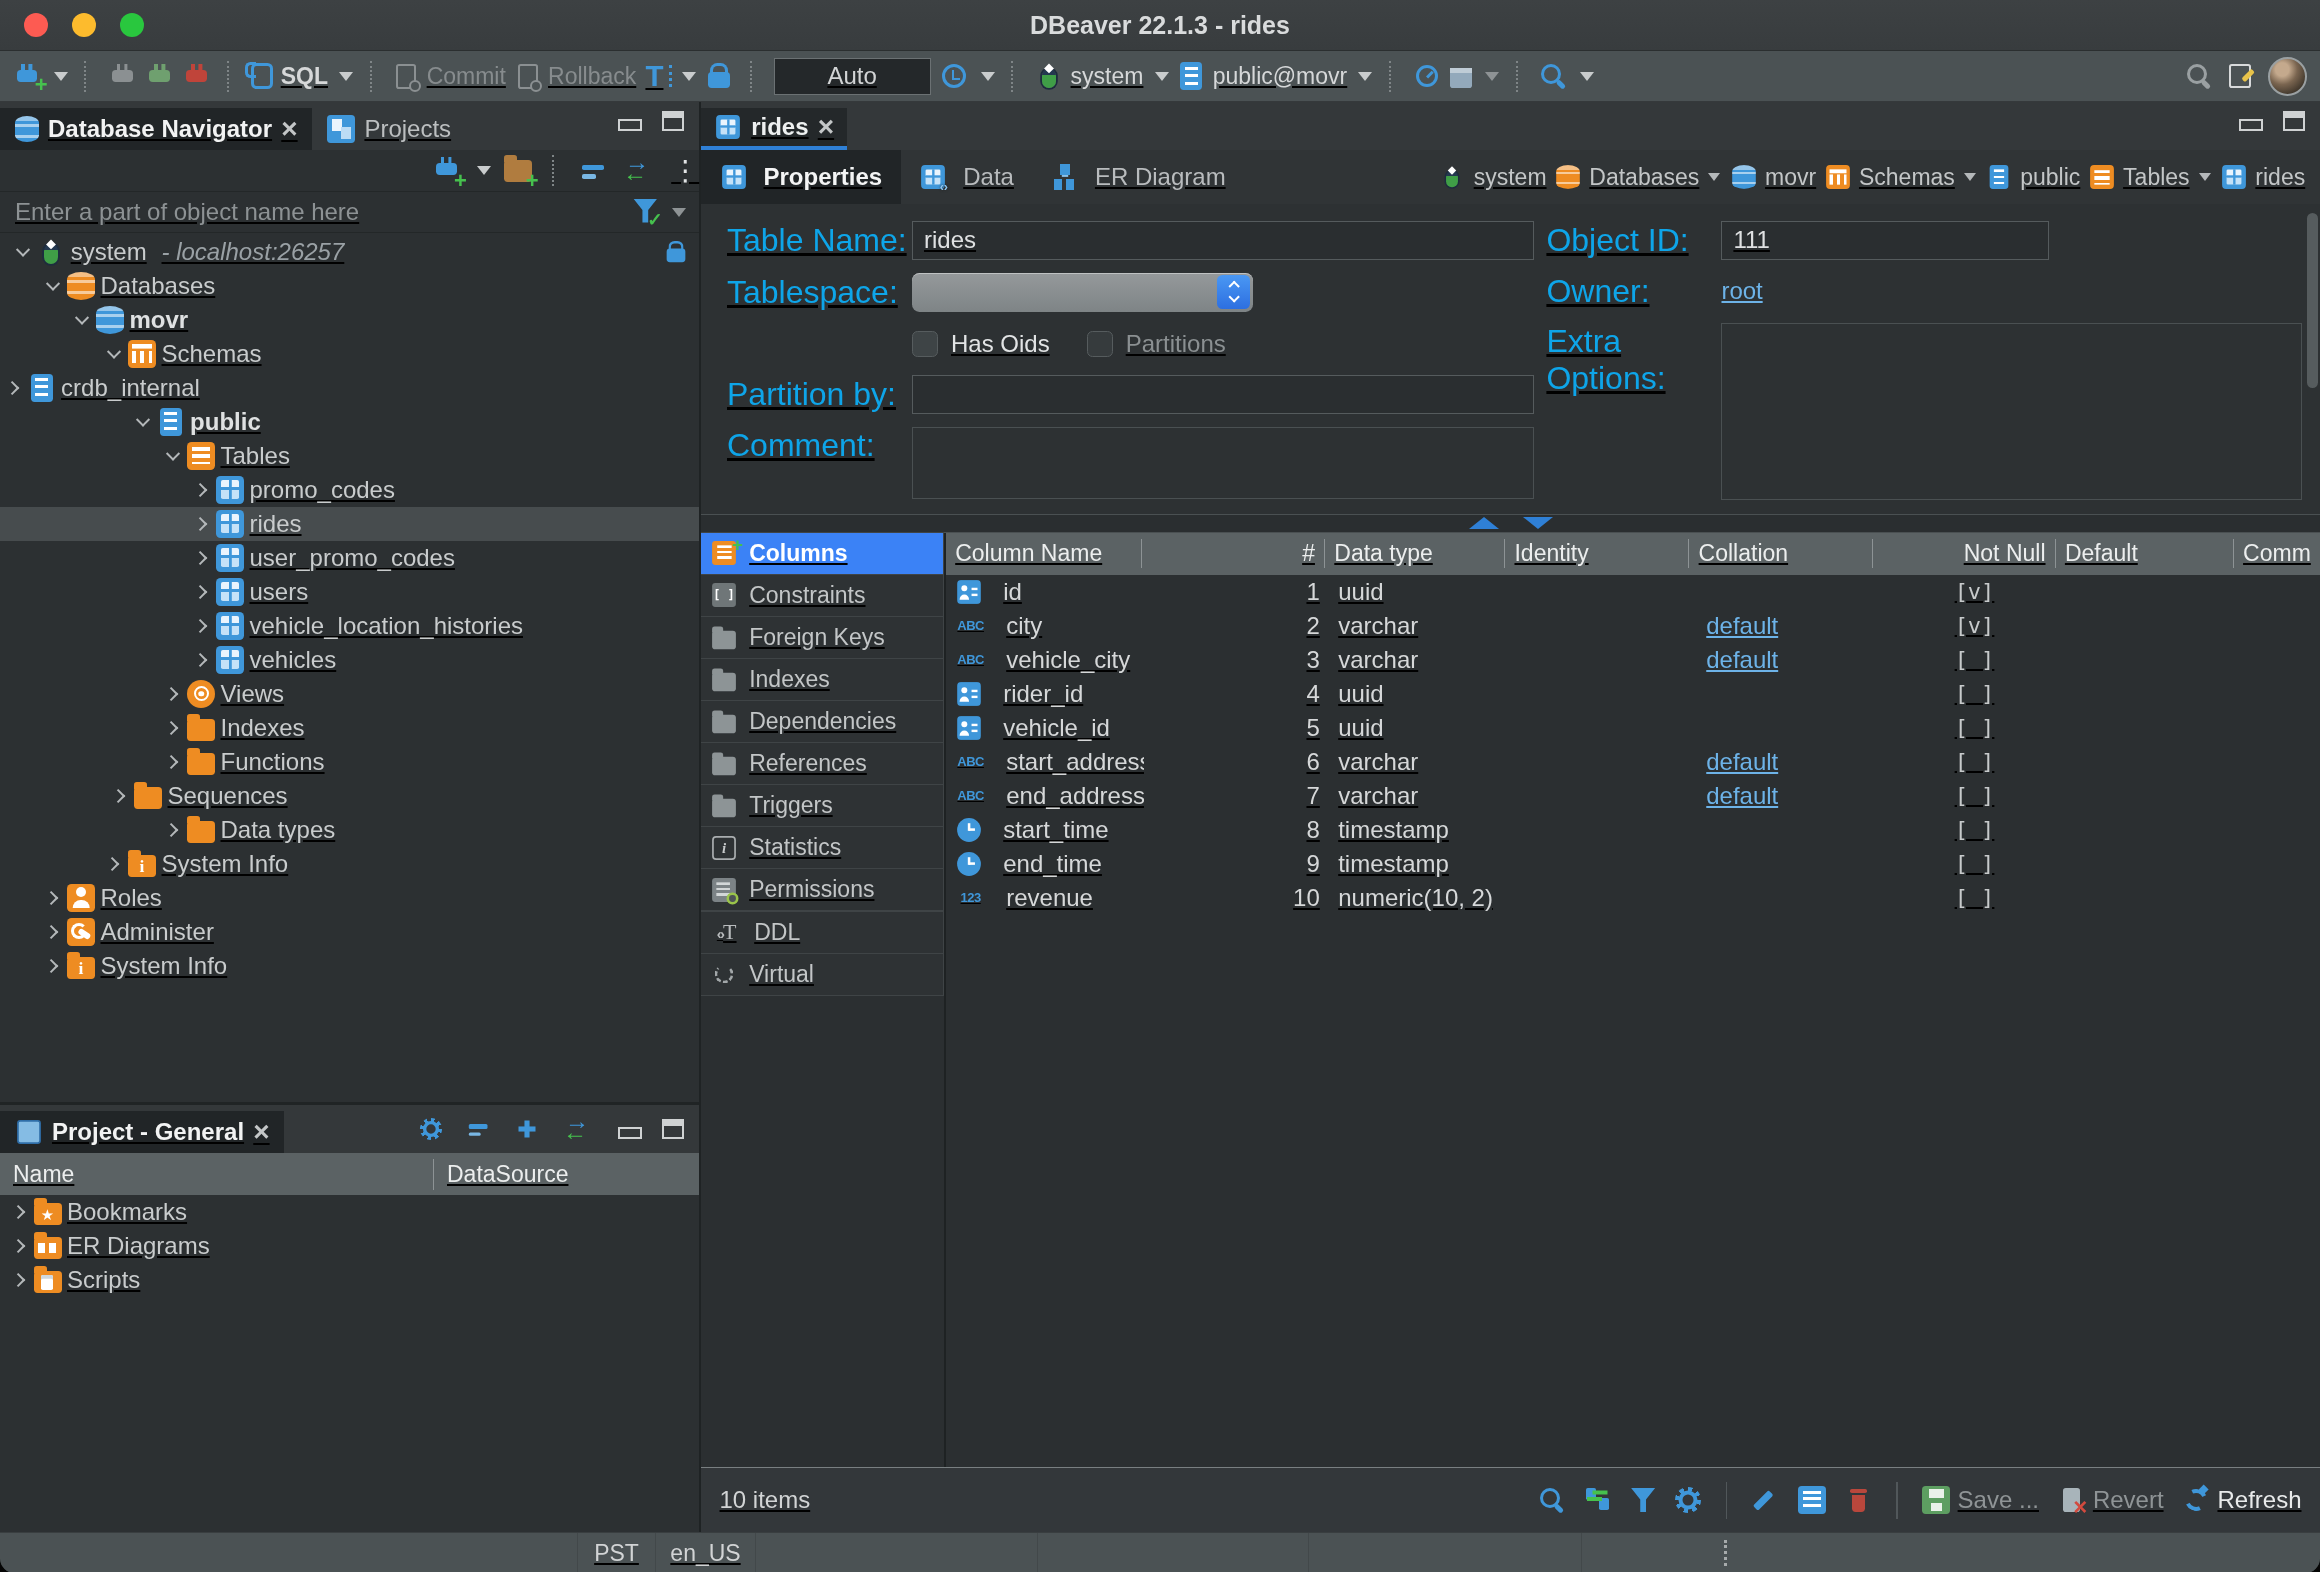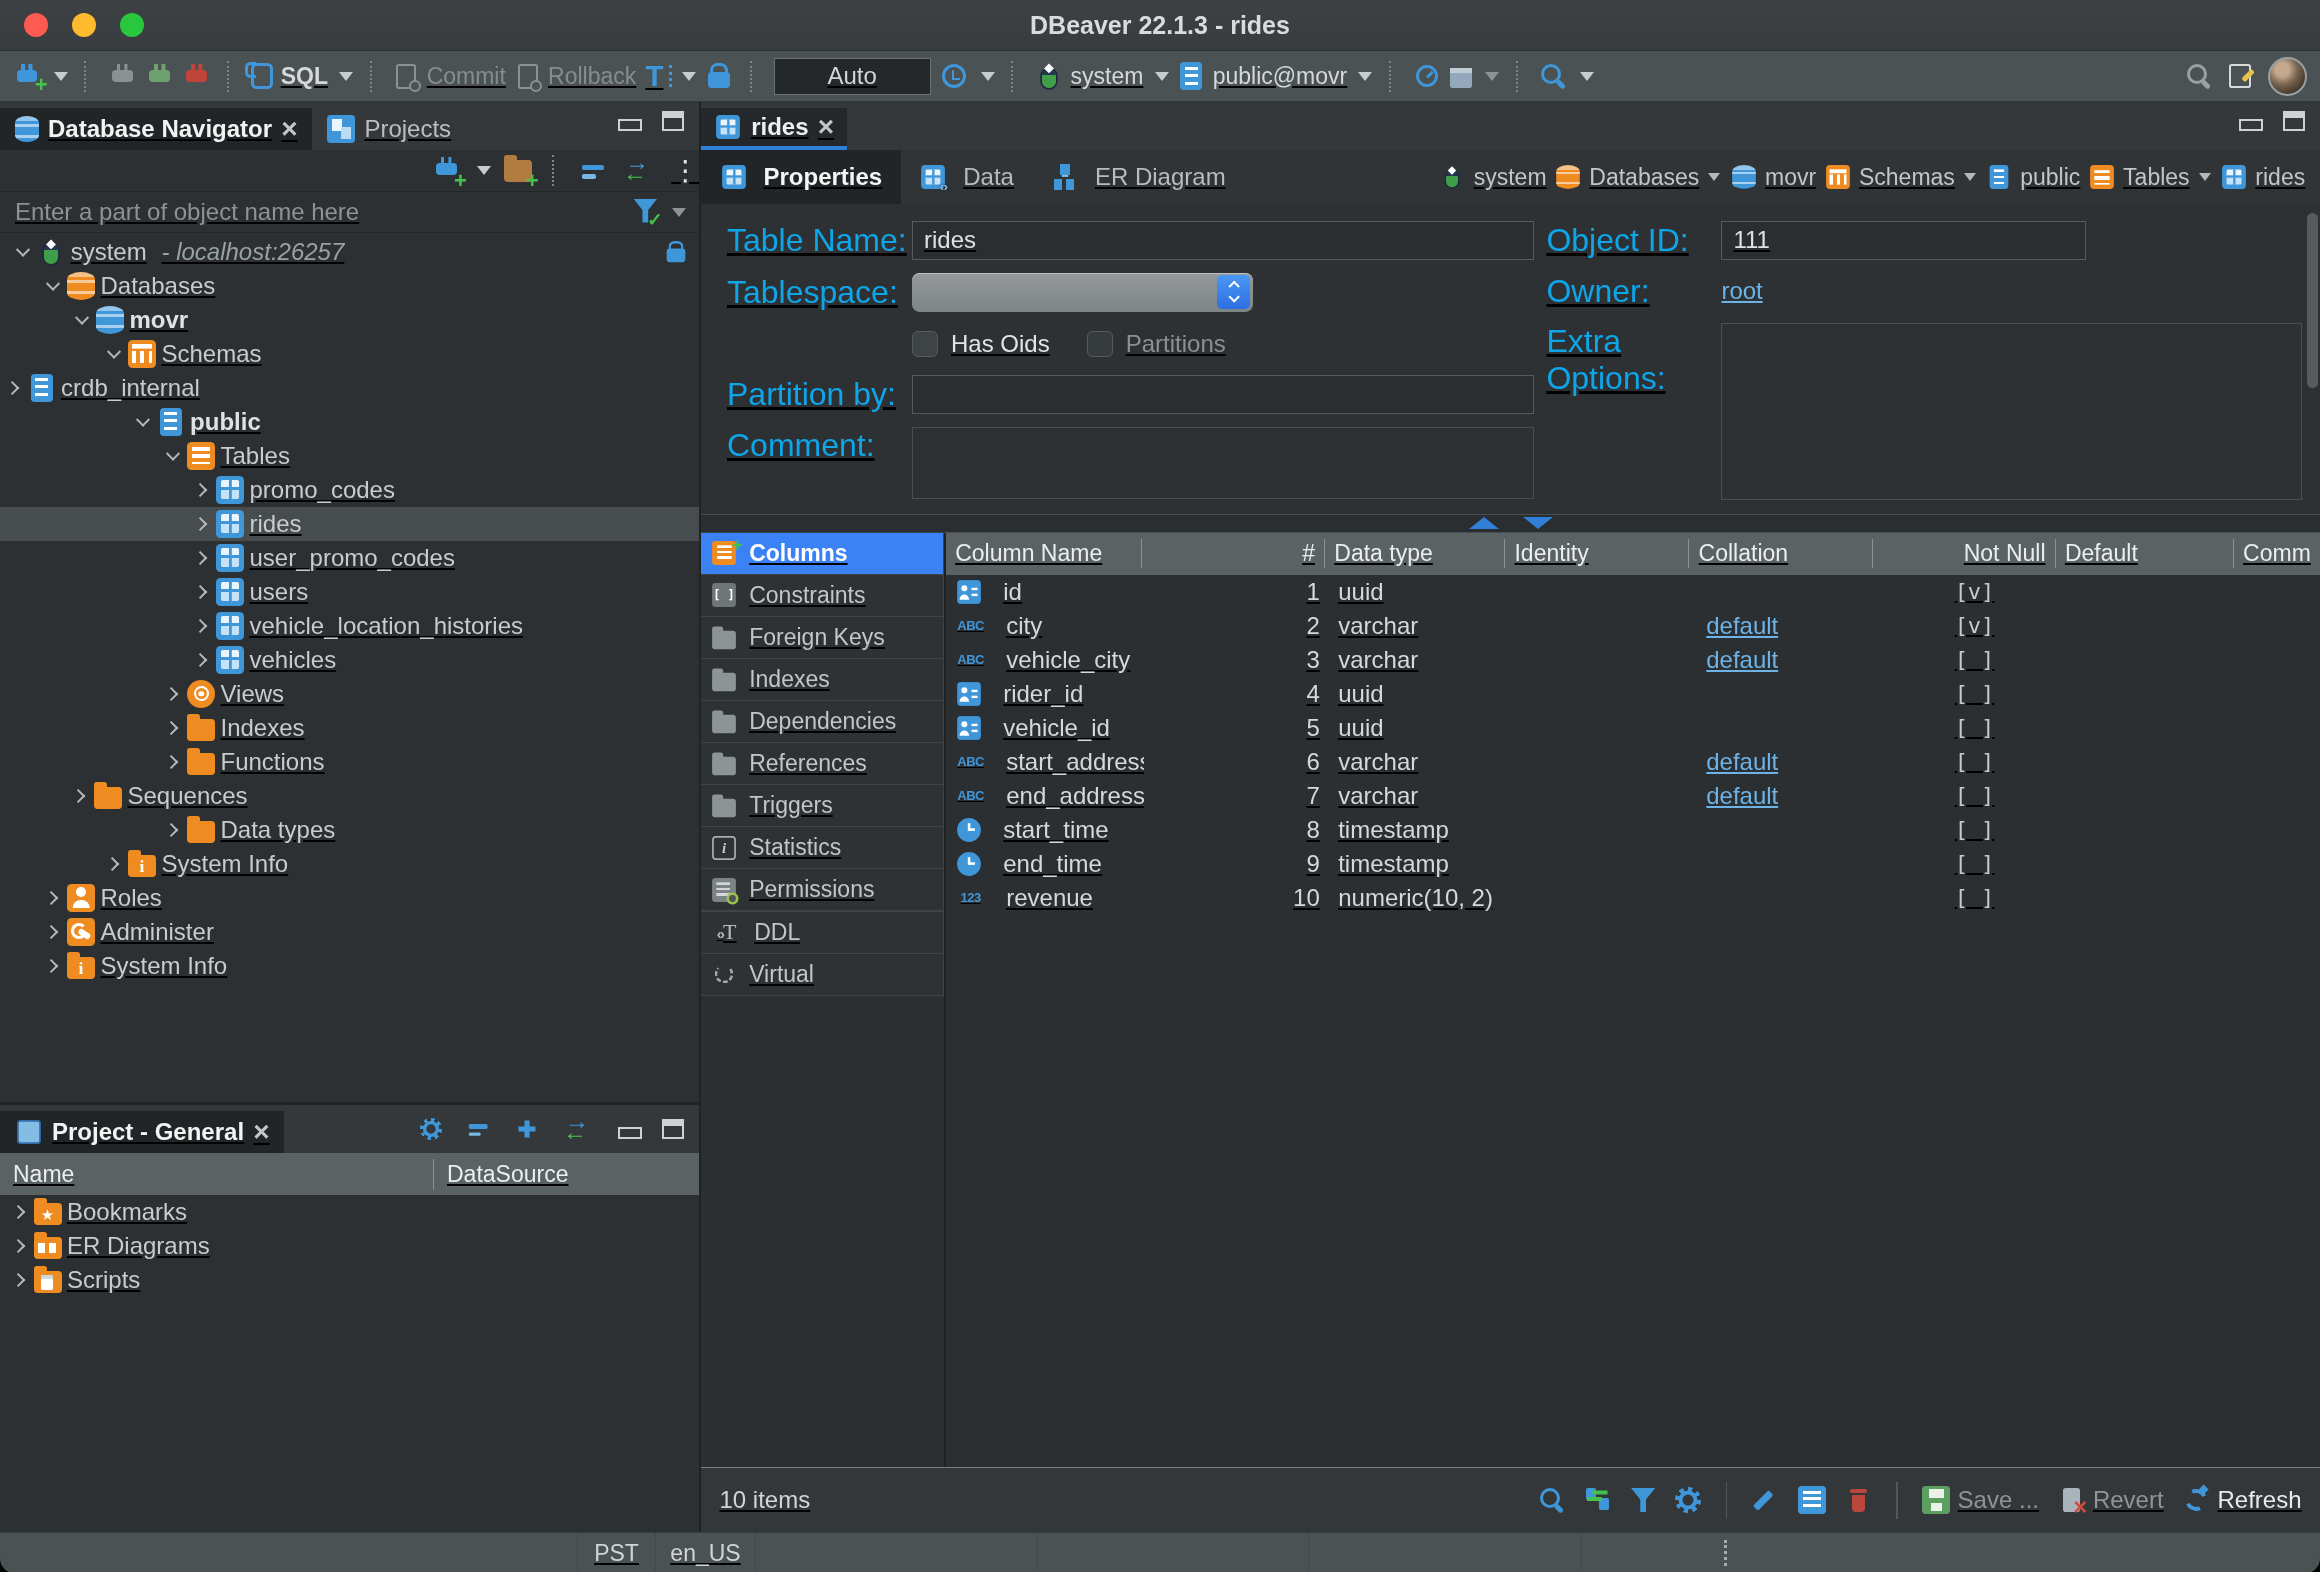--- a/index.html
+++ b/index.html
@@ -559,21 +559,21 @@
         <div class="trow" style="padding-left:159px">
           <span class="chev closed"></span>
           <span class="ico folder"></span>
           <span class="tl">Indexes</span>
         </div>
         <div class="trow" style="padding-left:159px">
           <span class="chev closed"></span>
           <span class="ico folder"></span>
           <span class="tl">Functions</span>
         </div>
-        <div class="trow" style="padding-left:66px">
+        <div class="trow" style="padding-left:106px">
           <span class="chev closed"></span>
           <span class="ico folder"></span>
           <span class="tl">Sequences</span>
         </div>
         <div class="trow" style="padding-left:159px">
           <span class="chev closed"></span>
           <span class="ico folder"></span>
           <span class="tl">Data types</span>
         </div>
         <div class="trow" style="padding-left:100px">
@@ -737,21 +737,21 @@
             <span class="finput grow"></span>
           </div>
           <div class="frow" style="align-items:flex-start">
             <span class="flabel w">Comment:</span>
             <span class="commentbox"></span>
           </div>
         </div>
         <div class="fcol right">
           <div class="frow">
             <span class="flabel" style="width:175px">Object ID:</span>
-            <span class="finput" style="width:365px">
+            <span class="finput" style="width:328px">
                 <span>111</span>
               </span>
           </div>
           <div class="frow">
             <span class="flabel" style="width:175px">Owner:</span>
             <a class="ownerlink">root</a>
           </div>
           <div class="frow" style="align-items:flex-start">
             <span class="flabel" style="width:175px">Extra Options:</span>
             <span class="bigbox"></span>

